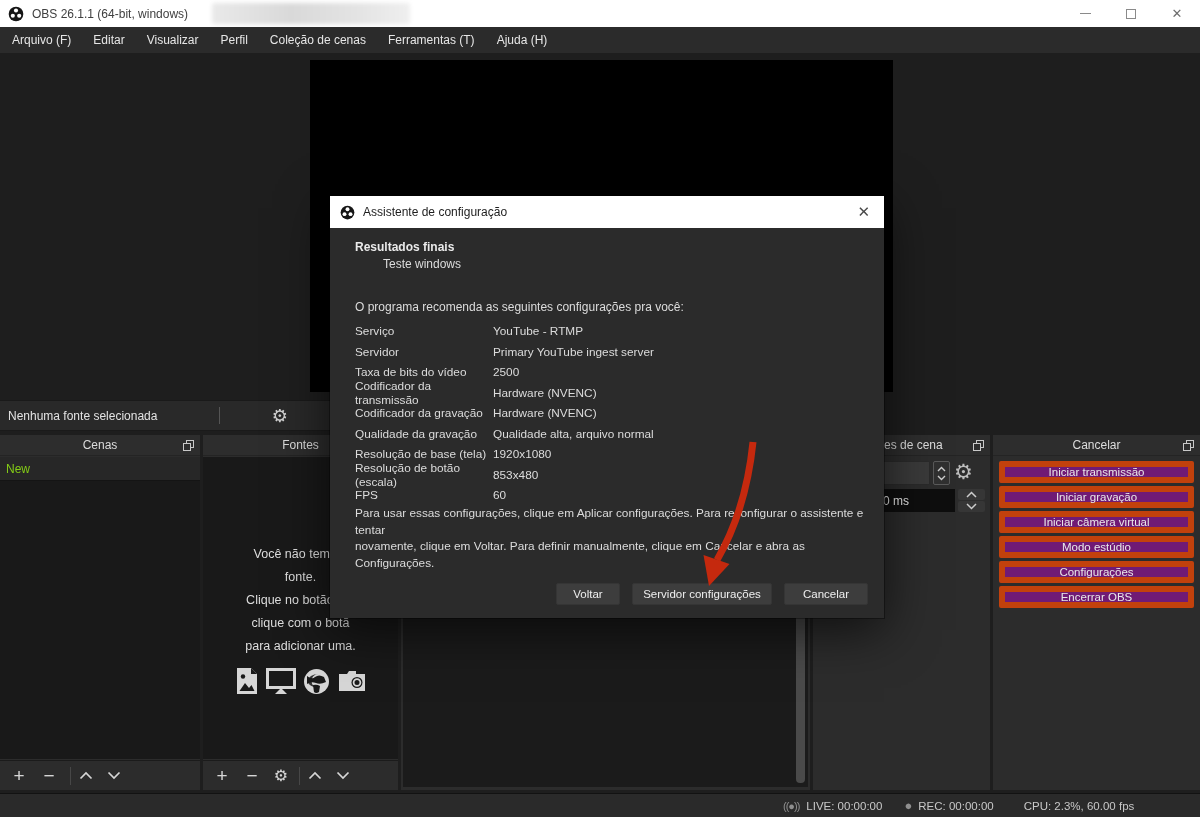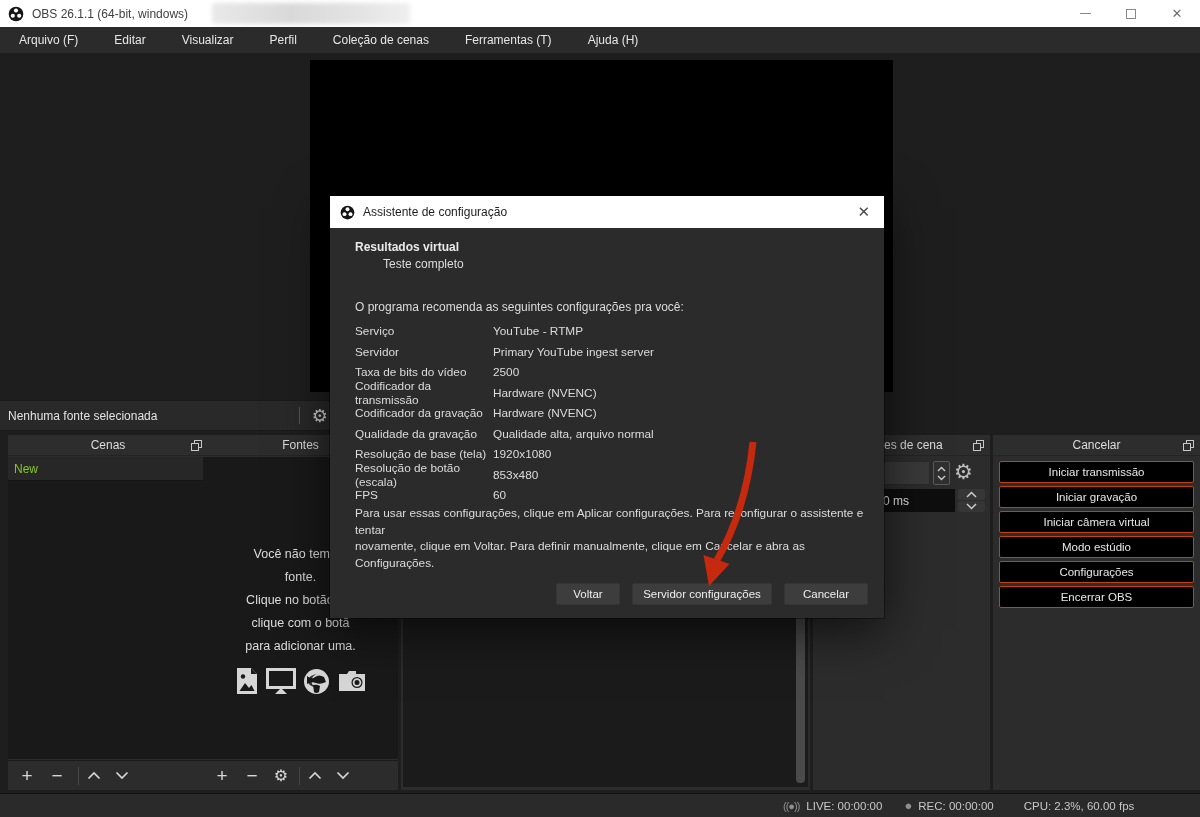--- a/index.html
+++ b/index.html
@@ -20,30 +20,30 @@
     border-radius:3px; filter:blur(2px); }
   .wincontrols { position:absolute; right:0; top:0; height:27px; display:flex; align-items:center; }
   .winbtn { width:46px; height:27px; display:flex; align-items:center; justify-content:center;
     color:#6e6e6e; font-size:13px; }
   .winbtn .maxbox { width:10px; height:10px; border:1px solid #8a8a8a; }
   .winbtn .minline { width:11px; height:0; border-top:1px solid #8a8a8a; }
 
   
   .menubar { position:absolute; left:0; top:27px; width:1200px; height:26px;
     background:#2b2b2b; display:flex; align-items:center; padding-left:1px; }
-  .menu-item { color:#e6e6e6; font-size:12px; padding:0 18px; height:26px;
+  .menu-item { color:#e6e6e6; font-size:12px; padding:0 11px; height:26px;
     display:flex; align-items:center; }
 
   
   .canvas { position:absolute; left:310px; top:60px; width:583px; height:332px; background:#000; }
 
   
   .source-toolbar { position:absolute; left:0; top:400px; width:345px; height:31px;
     background:#292929; border-top:1px solid #1a1a1a; border-bottom:1px solid #1a1a1a;
-    display:flex; align-items:center; }
+    display:flex; align-items:center;gap:40px; }
   .source-toolbar .msg { font-size:12px; color:#e2e2e2; margin-left:8px; }
   .source-toolbar .sep { width:1px; height:17px; background:#555; margin-left:auto; }
   .gear-glyph { color:#cfcfcf; font-size:18px; line-height:1; }
   .source-toolbar .gear-glyph { margin:0 5px 0 12px; }
   .source-toolbar .props { font-size:12px; color:#d0d0d0; }
 
   
   .dock { position:absolute; top:435px; bottom:27px; background:#2c2c2c; }
   .dock-header { position:relative; height:21px; background:#2d2d2d;
     border-bottom:1px solid #242424; display:flex; align-items:center; justify-content:center; }
@@ -79,22 +79,22 @@
   .duration-field { position:absolute; left:8px; top:54px; width:134px; height:23px;
     background:#0e0e0e; color:#e8e8e8; font-size:12px; display:flex; align-items:center;
     padding-left:62px; }
   .duration-spin { position:absolute; left:145px; top:54px; width:27px; height:23px;
     display:flex; flex-direction:column; gap:1px; }
   .duration-spin .sbtn { flex:1; background:#363636; border-radius:2px;
     display:flex; align-items:center; justify-content:center; }
 
   
   .ctl-buttons { padding:5px 6px; }
-  .ctl-btn { width:100%; height:22px; margin-bottom:3px; background:#000000;
-    border:1px solid #c2410c; border-radius:2px; color:#e8e8e8; font-size:11.5px;
+  .ctl-btn { width:100%; height:22px; margin-bottom:3px; background:#701a75;
+    border:6px solid #c2410c; border-radius:2px; color:#e8e8e8; font-size:11.5px;
     display:flex; align-items:center; justify-content:center;
     font-family:"Liberation Sans", sans-serif;text-align:right; }
 
   
   .statusbar { position:absolute; left:0; bottom:0; width:1200px; height:24px;
     background:#2a2a2a; border-top:1px solid #121212; display:flex; align-items:center;
     font-size:11.5px; color:#c8c8c8; }
   .statusbar .cluster { position:absolute; left:783px; display:flex; align-items:center; }
   .sb-icon { color:#8f8f8f; letter-spacing:-1px; margin-right:7px; font-size:11px; }
   .sb-gap22 { width:22px; } .sb-gap30 { width:30px; }
@@ -161,21 +161,21 @@
 
 <div class="canvas"></div>
 
 <div class="source-toolbar">
   <span class="msg">Nenhuma fonte selecionada</span>
   <span class="sep"></span>
   <span class="gear-glyph">⚙</span>
   <span class="props">Pr</span>
 </div>
 
-<div class="dock" style="left:8px; width:200px;">
+<div class="dock" style="left:0; width:200px;">
   <div class="dock-header">
     <span class="dock-title">Cenas</span>
     <svg class="popout" width="11" height="11" viewBox="0 0 11 11">
       <rect x="3.5" y="0.5" width="7" height="7" fill="none" stroke="#c8c8c8"></rect>
       <rect x="0.5" y="3.5" width="7" height="7" fill="#2d2d2d" stroke="#c8c8c8"></rect>
     </svg>
   </div>
   <div class="dock-list">
     <div class="scene-item">New</div>
   </div>
@@ -320,22 +320,22 @@
     <svg width="15" height="15" viewBox="0 0 24 24">
       <circle cx="12" cy="12" r="11" fill="#161616"></circle>
       <circle cx="12" cy="6.8" r="3.1" fill="#ffffff"></circle>
       <circle cx="7.2" cy="14.6" r="3.1" fill="#ffffff"></circle>
       <circle cx="16.8" cy="14.6" r="3.1" fill="#ffffff"></circle>
     </svg>
     <span class="dlg-title">Assistente de configuração</span>
     <span class="dlg-close">✕</span>
   </div>
   <div class="dlg-body">
-    <div class="dlg-heading">Resultados virtual</div>
-    <div class="dlg-subheading">Teste completo</div>
+    <div class="dlg-heading">Resultados finais</div>
+    <div class="dlg-subheading">Teste windows</div>
     <div class="dlg-intro">O programa recomenda as seguintes configurações pra você:</div>
     <div class="dlg-table">
       <div class="dlg-row">
         <span class="lbl">Serviço</span>
         <span>YouTube - RTMP</span>
       </div>
       <div class="dlg-row">
         <span class="lbl">Servidor</span>
         <span>Primary YouTube ingest server</span>
       </div>

